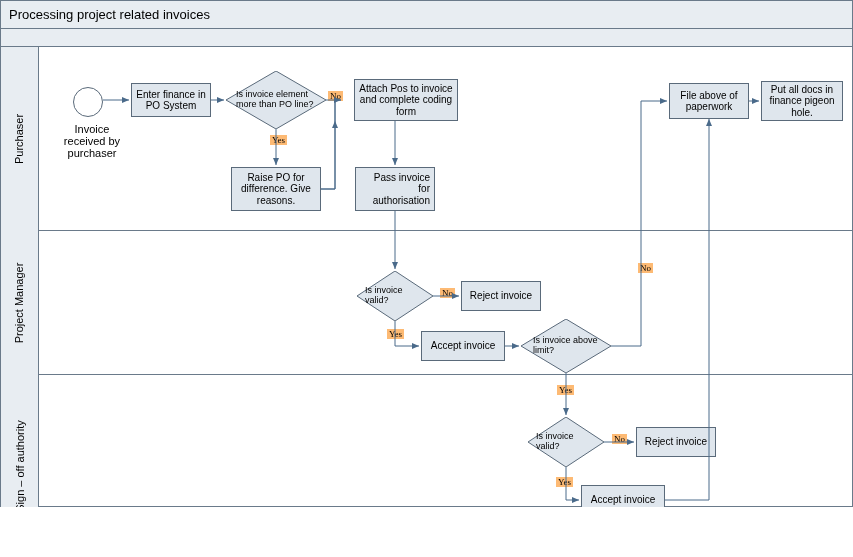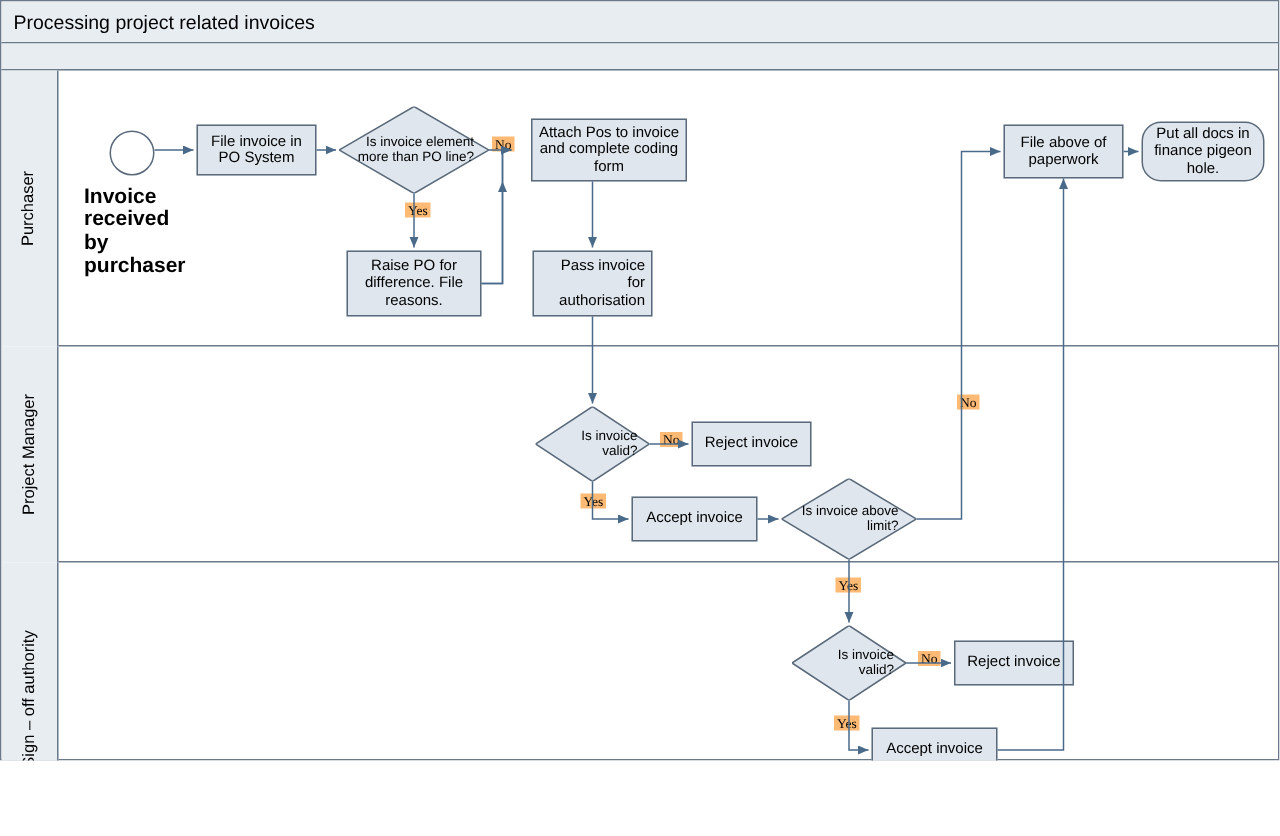--- a/index.html
+++ b/index.html
@@ -72,32 +72,32 @@
   }
   .start-circle {
     position: absolute;
     width: 30px; height: 30px;
     border: 1px solid #5a6a7a;
     border-radius: 50%;
     background: #fff;
   }
   .mini-label {
     position: absolute;
-    font-size: 14px;
+    font-size: 11px;
     line-height: 1.1;
-    font-weight: bold;
+    text-align: center;
   }
   .diamond {
     position: absolute;
     width: 0; height: 0;
   }
   .diamond svg { position: absolute; left: 0; top: 0; }
   .diamond .dlabel {
     position: absolute;
-    text-align: right;
+    text-align: left;
     font-size: 9px;
     line-height: 1.1;
     display: flex;
     align-items: center;
     justify-content: center;
   }
   .edge-label {
     position: absolute;
     font-size: 9px;
     background: #fdba74;
@@ -131,38 +131,38 @@
     <span>Sign – off authority</span>
   </div>
 
   <div class="lane-row lane1"></div>
   <div class="lane-row lane2"></div>
   <div class="lane-row lane3"></div>
 
   <div class="start-circle" style="left:72px; top:86px;"></div>
   <div class="mini-label" style="left:55px; top:122px; width:72px;">Invoice received by purchaser</div>
 
-  <div class="node" style="left:130px; top:82px; width:80px; height:34px;">File invoice in PO System</div>
+  <div class="node" style="left:130px; top:82px; width:80px; height:34px;">Enter finance in PO System</div>
 
   <div class="diamond" style="left:225px; top:70px;">
     <svg width="100" height="58">
         <polygon points="50,0 100,29 50,58 0,29" fill="#dfe6ed" stroke="#5a6a7a"></polygon>
       </svg>
     <div class="dlabel" style="left:10px; top:6px; width:80px; height:46px;">Is invoice element more than PO line?</div>
   </div>
 
-  <div class="node" style="left:230px; top:166px; width:90px; height:44px;">Raise PO for difference. File reasons.</div>
+  <div class="node" style="left:230px; top:166px; width:90px; height:44px;">Raise PO for difference. Give reasons.</div>
 
   <div class="node" style="left:342px; top:78px; width:104px; height:42px;margin-left:11px;">Attach Pos to invoice and complete coding form</div>
 
   <div class="node" style="left:354px; top:166px; width:80px; height:44px;text-align:right;">Pass invoice for authorisation</div>
 
   <div class="node" style="left:668px; top:82px; width:80px; height:36px;">File above of paperwork</div>
 
-  <div class="node" style="left:760px; top:80px; width:82px; height:40px;border-radius:13px;">Put all docs in finance pigeon hole.</div>
+  <div class="node" style="left:760px; top:80px; width:82px; height:40px;">Put all docs in finance pigeon hole.</div>
 
   <div class="diamond" style="left:356px; top:270px;">
     <svg width="76" height="50">
         <polygon points="38,0 76,25 38,50 0,25" fill="#dfe6ed" stroke="#5a6a7a"></polygon>
       </svg>
     <div class="dlabel" style="left:8px; top:10px; width:60px; height:30px;">Is invoice valid?</div>
   </div>
 
   <div class="node" style="left:460px; top:280px; width:80px; height:30px;">Reject invoice</div>
 

